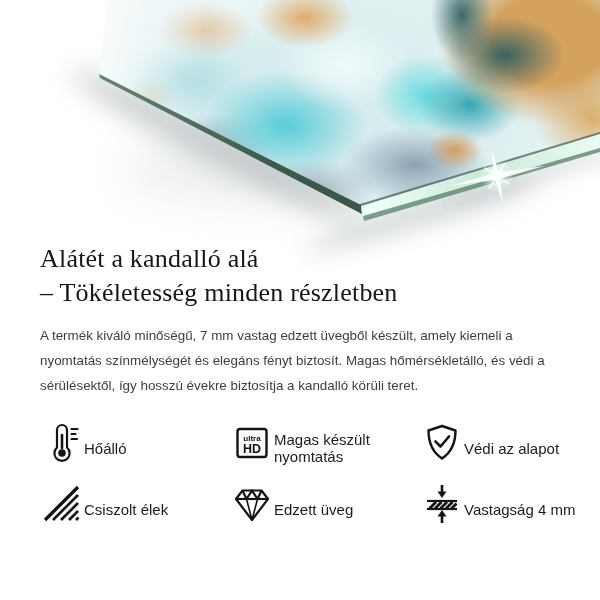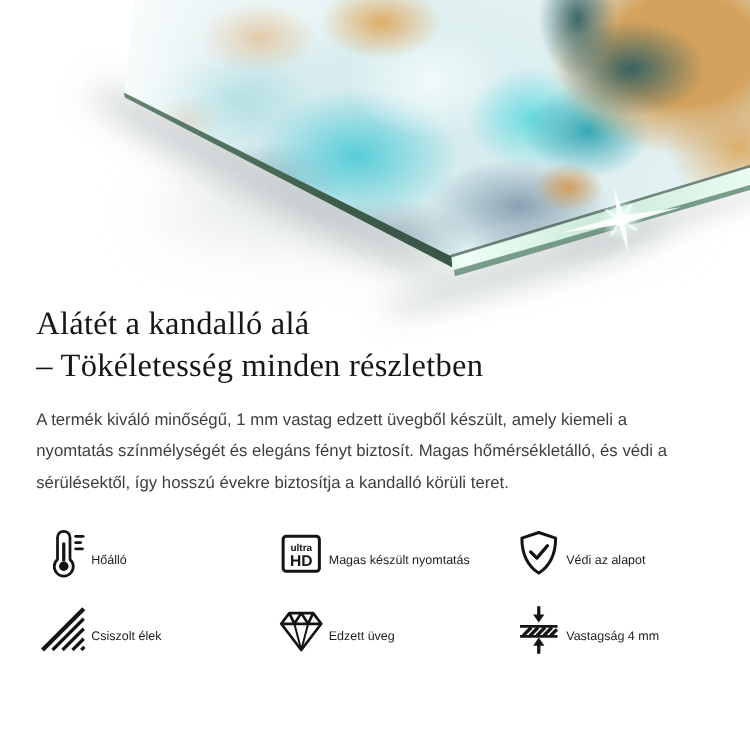--- a/index.html
+++ b/index.html
@@ -59,37 +59,37 @@
     clip-path:polygon(361px 206px,600px 134px,600px 152px,363px 219px);
     background:linear-gradient(to right,#85b29b 0%,#f2fff8 22%,var(--glass-edge,#b9dfc9) 45%,#eefff7 62%,#cbe9d8 80%,#e9fcf2 100%);
   }
   .band-bottom{
     clip-path:polygon(363px 216px,600px 148px,600px 152px,364px 221px);
     background:#5d8671;opacity:.8;
   }
   .sparkle{position:absolute;left:442px;top:141px;width:110px;height:70px;}
 
   
-  .content{position:relative;padding:2px 40px 0 29px;}
+  .content{position:relative;padding:2px 40px 0 40px;}
   h1{
     margin:0;font-family:"Liberation Serif","DejaVu Serif",serif;font-weight:400;
     font-size:26px;line-height:1.3;color:#161616;letter-spacing:.2px;
   }
   .desc{
     margin:13px 0 0 0;width:528px;font-size:13.4px;line-height:1.87;color:#3e3e3e;
   }
 
   
   .features{
     margin:21px auto 0 auto;width:570px;
     display:grid;grid-template-columns:1fr 1fr 1fr;row-gap:13px;
   }
   .feature{display:flex;flex-direction:row;align-items:center;}
   .ficon{height:48px;display:flex;align-items:center;justify-content:center;}
-  .flabel{margin-top:11px;font-size:10px;color:#1c1c1c;}
+  .flabel{margin-top:11px;font-size:15px;color:#1c1c1c;}
   .fsvg{stroke:#141414;fill:none;stroke-width:2.2;}
   .fsvg text{stroke:none;fill:#141414;font-family:"Liberation Sans",sans-serif;}
 </style>
 </head>
 <body>
 
 <div class="page">
 
   <div class="hero">
     <div class="sh sh0"></div>
@@ -120,21 +120,21 @@
         </g>
       </svg>
     </div>
   </div>
 
   <div class="content">
     <h1>
       <span>Alátét a kandalló alá</span><br>
       <span>– Tökéletesség minden részletben</span>
     </h1>
-    <p class="desc">A termék kiváló minőségű, 1 mm vastag edzett üvegből készült, amely kiemeli a nyomtatás színmélységét és elegáns fényt biztosít. Magas hőmérsékletálló, és védi a sérülésektől, így hosszú évekre biztosítja a kandalló körüli teret.</p>
+    <p class="desc">A termék kiváló minőségű, 7 mm vastag edzett üvegből készült, amely kiemeli a nyomtatás színmélységét és elegáns fényt biztosít. Magas hőmérsékletálló, és védi a sérülésektől, így hosszú évekre biztosítja a kandalló körüli teret.</p>
 
     <div class="features">
 
       <div class="feature">
         <div class="ficon">
           <svg class="fsvg" width="44" height="44" viewBox="0 0 44 44" stroke-linecap="round" stroke-linejoin="round">
             <path d="M17 9 A5 5 0 0 1 27 9 L27 26.5 A7.6 7.6 0 1 1 17 26.5 Z"></path>
             <line x1="22" y1="14" x2="22" y2="27" stroke-width="2.6"></line>
             <circle cx="22" cy="32" r="3.8" fill="#141414" stroke="none"></circle>
             <line x1="31.5" y1="8" x2="37.5" y2="8"></line>

